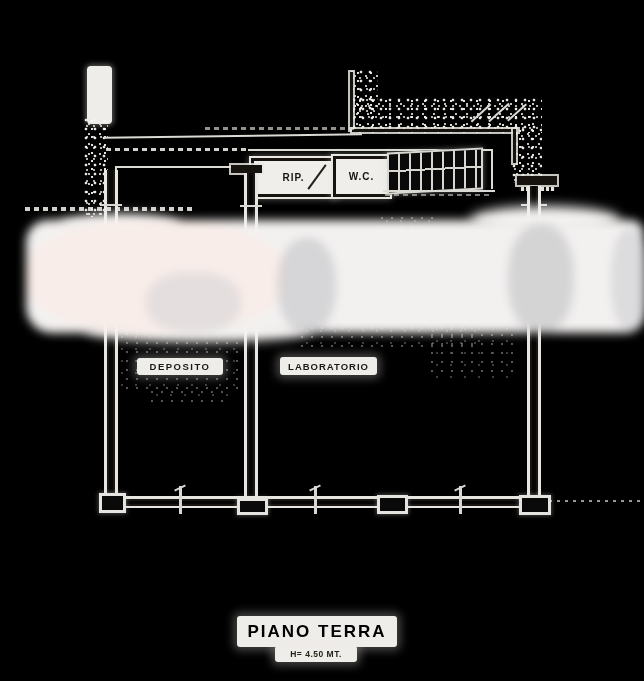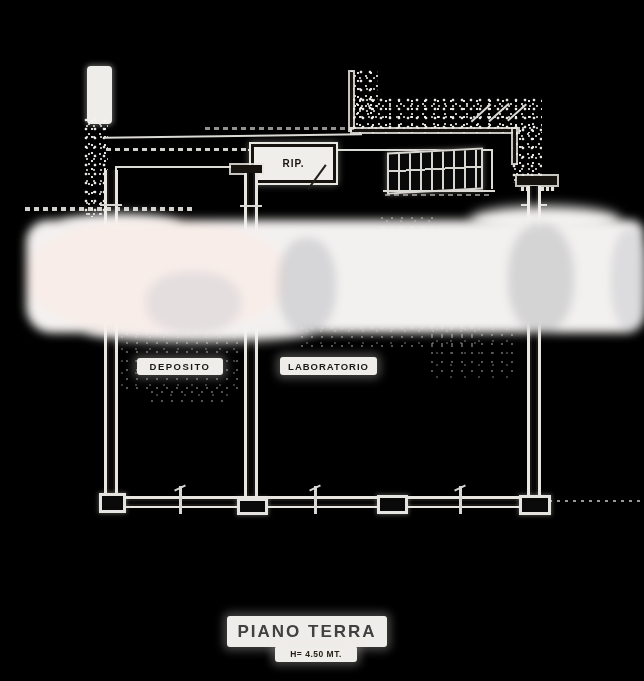--- a/index.html
+++ b/index.html
@@ -86,25 +86,28 @@
   <div class="abs dline" style="left:513px;top:129px;width:3px;height:34px;"></div>
 
   <div class="abs wline" style="left:104px;top:135px;width:258px;height:2px;transform:rotate(-0.8deg);"></div>
   <div class="abs dashspeck" style="left:205px;top:127px;width:150px;height:3px;opacity:.7;"></div>
   <div class="abs dashspeck" style="left:106px;top:148px;width:144px;height:2.5px;"></div>
   <div class="abs wline" style="left:116px;top:166px;width:134px;height:2px;"></div>
   <div class="abs wline" style="left:115px;top:166px;width:2px;height:44px;"></div>
 
   <div class="abs wline" style="left:248px;top:149px;width:245px;height:2px;"></div>
 
-  <div class="abs roombox" style="left:251px;top:144px;width:79px;height:33px;justify-content:center;">
+  <div class="abs roombox" style="left:251px;top:158px;width:79px;height:33px;justify-content:center;">
     <span>RIP.</span>
   </div>
   <div class="abs" style="left:316px;top:162px;width:2px;height:30px;background:#23201a;transform:rotate(36deg);"></div>
 
+  <div class="abs roombox" style="left:333px;top:156px;width:51px;height:35px;">
+    <span>W.C.</span>
+  </div>
 
   <div class="abs" id="stairs" style="left:387px;top:150px;width:92px;height:38px;"></div>
   <div class="abs wline" style="left:383px;top:190px;width:112px;height:2px;"></div>
   <div class="abs dashspeck" style="left:385px;top:194px;width:105px;height:2px;opacity:.6;"></div>
   <div class="abs wline" style="left:491px;top:151px;width:2px;height:38px;"></div>
 
   <div class="abs dline" style="left:231px;top:165px;width:31px;height:8px;"></div>
   <div class="abs dline" style="left:517px;top:176px;width:40px;height:9px;"></div>
   <div class="abs" style="left:519px;top:187px;width:36px;height:4px;background:repeating-linear-gradient(90deg,#15120e 0 2px,#e7e5e0 2px 5px);"></div>
   <div class="abs minidash" style="left:521px;top:204px;width:26px;height:2px;"></div>
@@ -150,20 +153,20 @@
   <div class="abs block" style="left:377px;top:495px;width:25px;height:13px;"></div>
   <div class="abs block" style="left:519px;top:495px;width:26px;height:14px;"></div>
 
   <div class="abs tickmark" style="left:179px;top:486px;width:3px;height:28px;"></div>
   <div class="abs minidash" style="left:174px;top:487px;width:12px;height:2px;transform:rotate(-25deg);"></div>
   <div class="abs tickmark" style="left:314px;top:486px;width:3px;height:28px;"></div>
   <div class="abs minidash" style="left:309px;top:487px;width:12px;height:2px;transform:rotate(-25deg);"></div>
   <div class="abs tickmark" style="left:459px;top:486px;width:3px;height:28px;"></div>
   <div class="abs minidash" style="left:454px;top:487px;width:12px;height:2px;transform:rotate(-25deg);"></div>
 
-  <div class="abs labelstrip" style="left:227px;top:616px;width:160px;height:31px;font-size:17px;letter-spacing:2px;color:#404040;">
+  <div class="abs labelstrip" style="left:237px;top:616px;width:160px;height:31px;font-size:17px;letter-spacing:2px;color:#000000;">
     <span>PIANO TERRA</span>
   </div>
   <div class="abs labelstrip" style="left:275px;top:646px;width:82px;height:16px;font-size:8.5px;letter-spacing:.5px;color:#262219;text-align:right;">
     <span>H= 4.50 MT.</span>
   </div>
 
 </div>
 
 </body></html>

